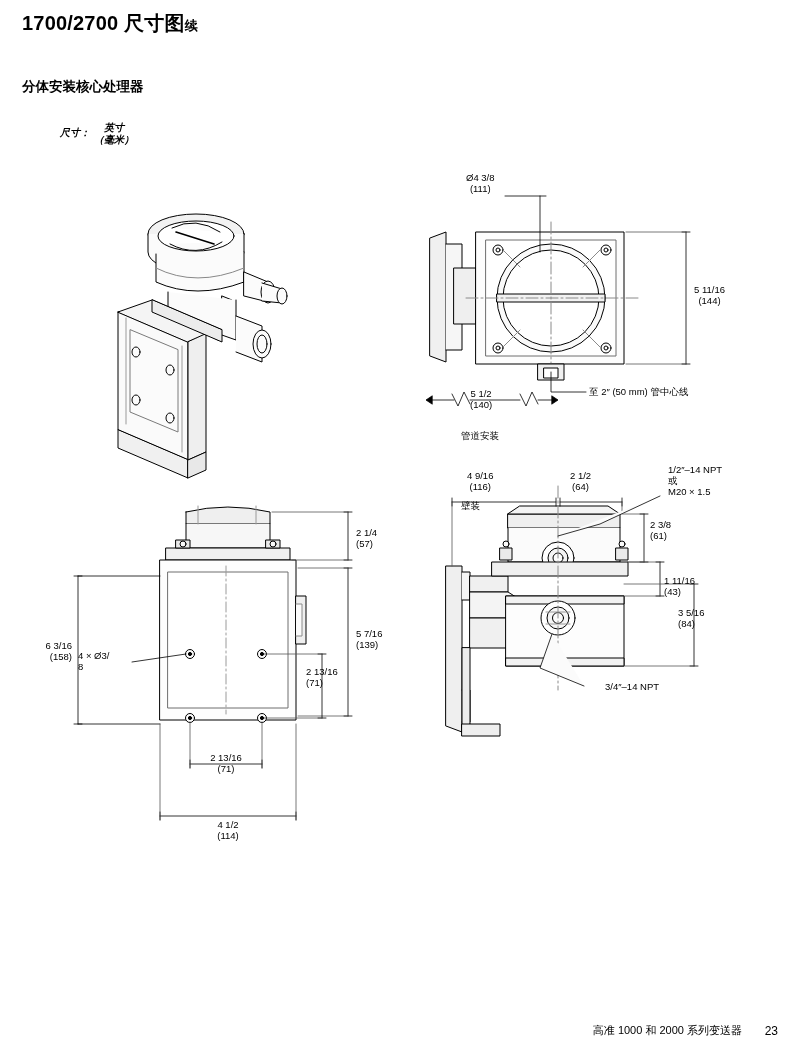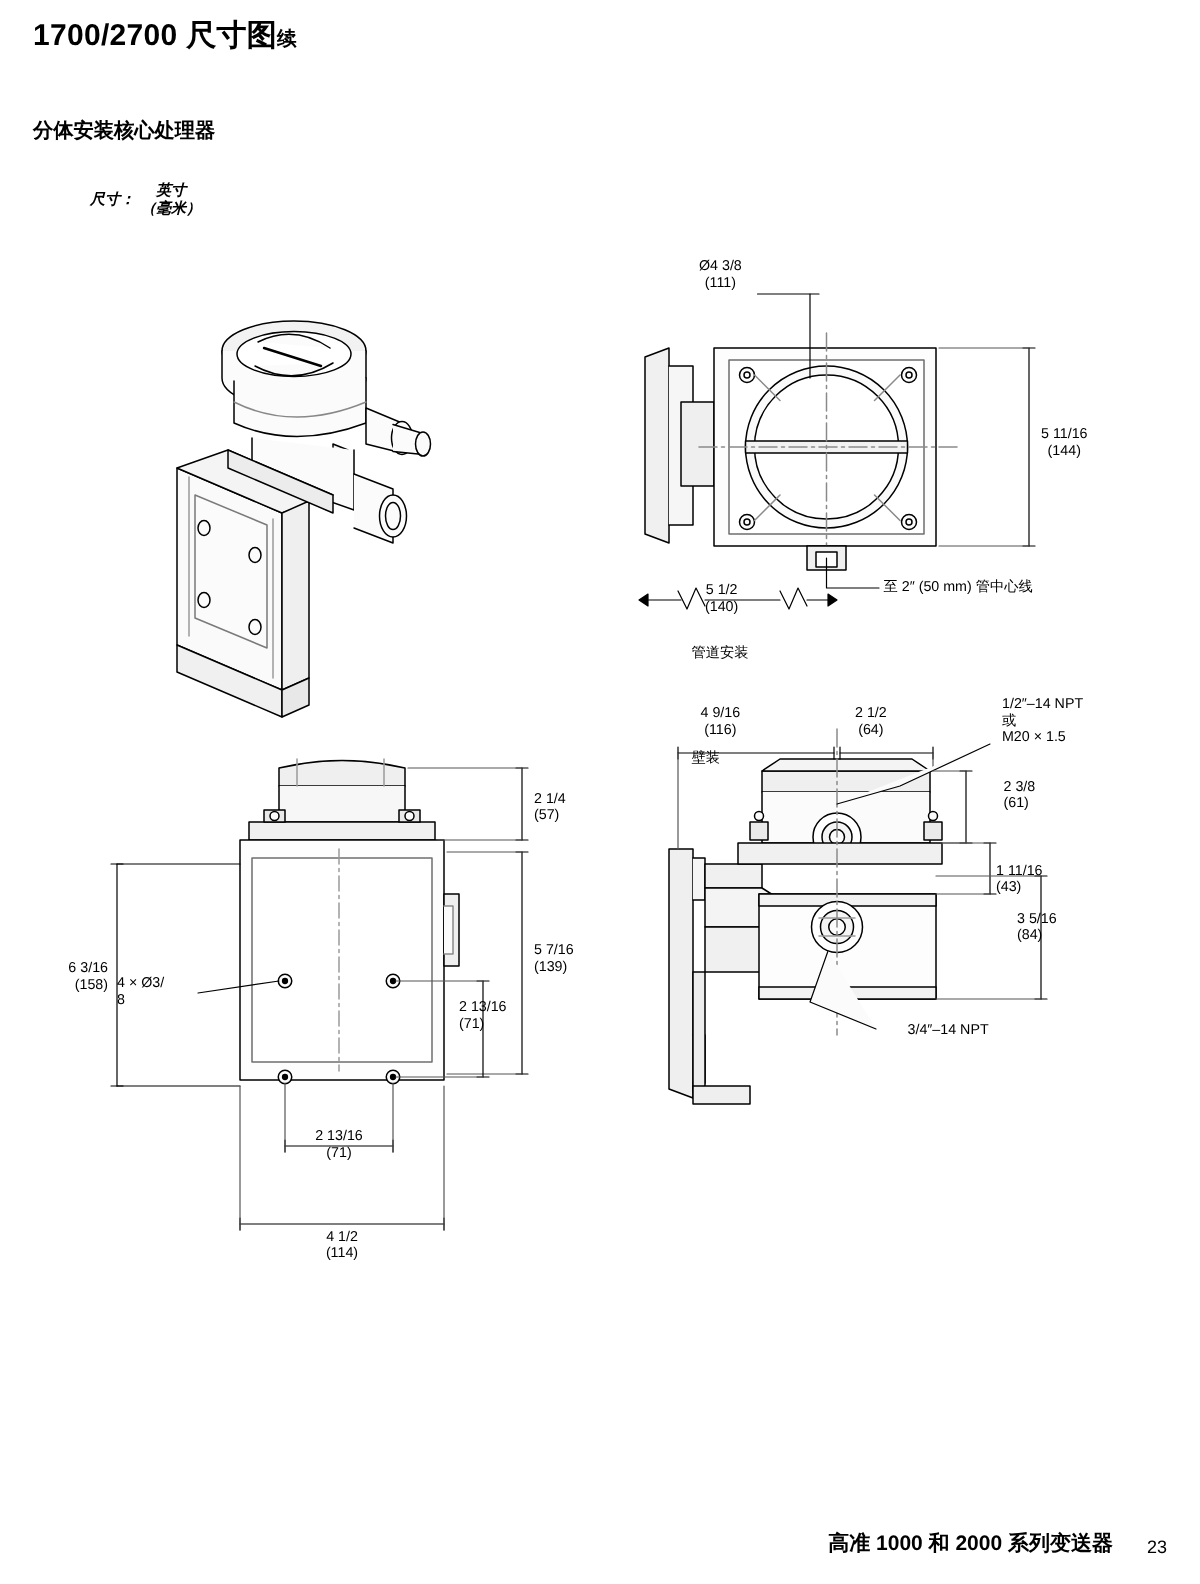--- a/index.html
+++ b/index.html
@@ -29,21 +29,21 @@
     font-size:10px;font-style:italic;font-weight:bold;
     white-space:nowrap;
   }
   .units .lbl{font-style:italic;}
   .units .stack{display:inline-block;text-align:center;vertical-align:middle;line-height:1.15;margin-left:4px;}
   .units .stack .num{display:block;}
   .units .stack .den{display:block;}
 
   .footer-text{
     position:absolute;right:58px;bottom:18px;
-    font-size:14px;font-weight:bold;
+    font-size:11px;font-weight:normal;
   }
   .footer-page{
     position:absolute;right:22px;bottom:18px;
     font-size:12px;font-weight:normal;
   }
 
   
   .dim{
     position:absolute;
     font-size:9.5px;
@@ -339,21 +339,21 @@
     <span>(64)</span>
   </div>
   <div class="dim left" style="left:461px;top:500px;">壁装</div>
 
   <div class="dim left" style="left:668px;top:464px;">
     <span>1/2″–14 NPT</span><br>
     <span>或</span><br>
     <span>M20 × 1.5</span>
   </div>
 
-  <div class="dim left" style="left:650px;top:519px;margin-left:19px;">
+  <div class="dim left" style="left:650px;top:519px;">
     <span>2 3/8</span><br>
     <span>(61)</span>
   </div>
   <div class="dim left" style="left:664px;top:551px;margin-top:24px;">
     <span>1 11/16</span><br>
     <span>(43)</span>
   </div>
   <div class="dim left" style="left:678px;top:607px;">
     <span>3 5/16</span><br>
     <span>(84)</span>

